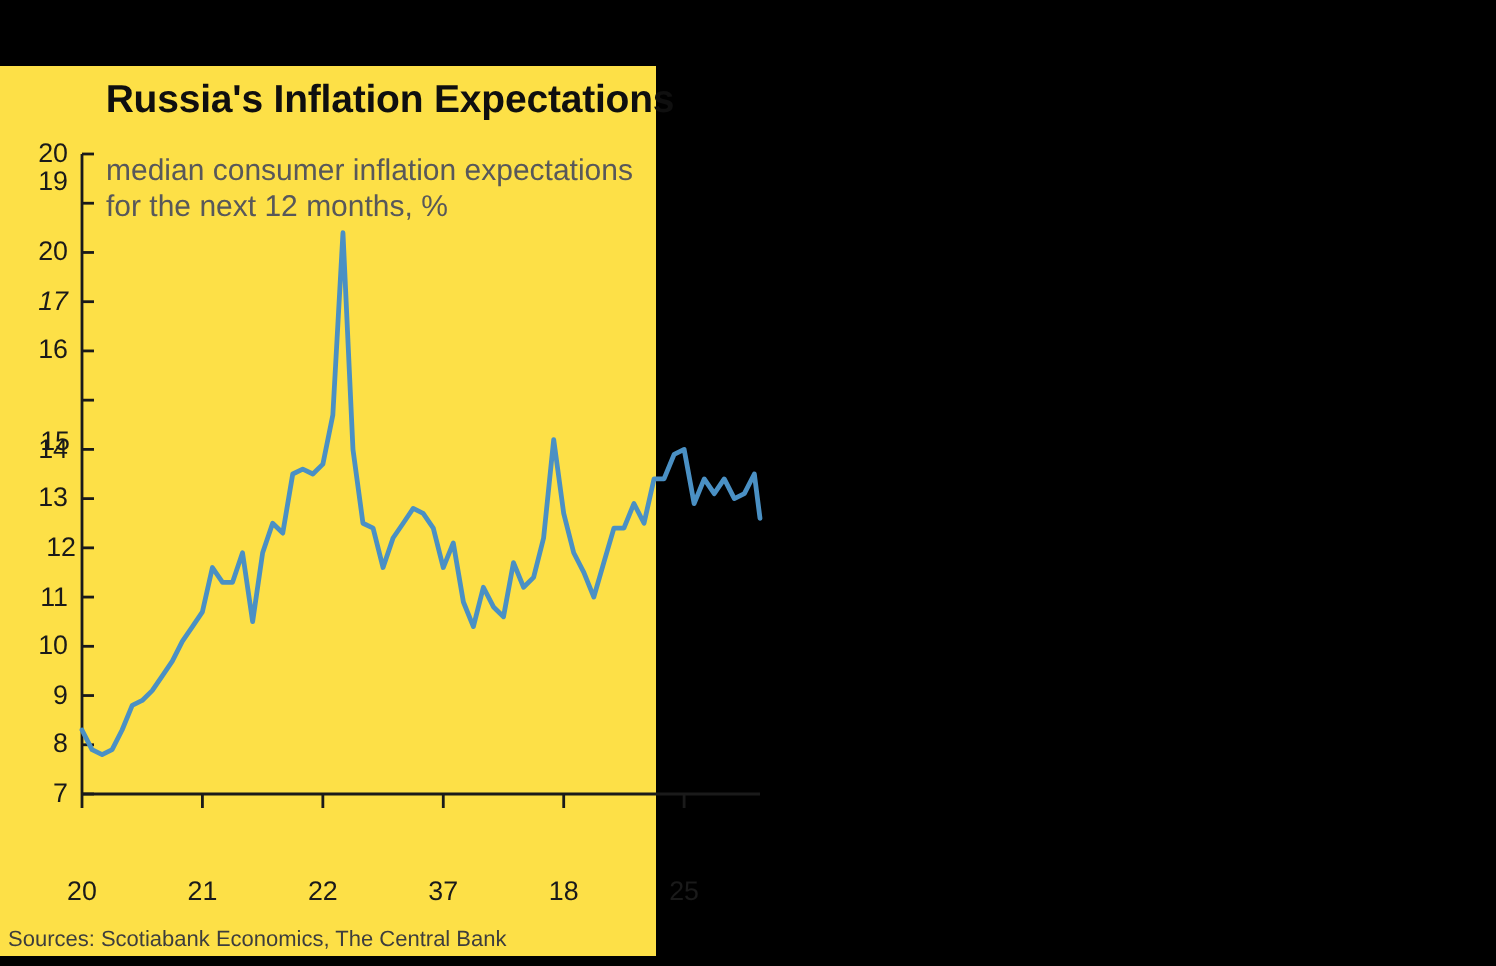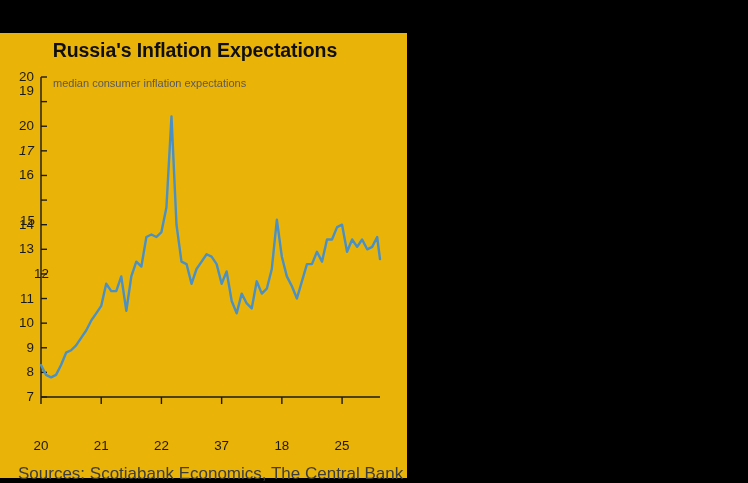--- a/index.html
+++ b/index.html
@@ -1,39 +1,40 @@
 <!DOCTYPE html>
 <html><head>
 <meta charset="utf-8">
 <style>
   html,body{margin:0;padding:0;background:#000;}
   body{width:748px;height:483px;overflow:hidden;font-family:"Liberation Sans",sans-serif;}
   #root{position:relative;width:748px;height:483px;background:#000;}
-  #panel{position:absolute;left:0;top:33px;width:407px;height:445px;background:#eab308;}
+  #panel{position:absolute;left:0;top:33px;width:328px;height:445px;background:#fde047;}
   #chart-title{position:absolute;left:0;top:6px;width:390px;text-align:center;
     font-size:19.5px;font-weight:bold;color:#0f0f0f;letter-spacing:-0.1px;white-space:nowrap;}
-  .subtitle-line{position:absolute;left:53px;font-size:11px;color:#58585a;white-space:nowrap;}
+  .subtitle-line{position:absolute;left:53px;font-size:15px;color:#58585a;white-space:nowrap;}
   #subtitle-1{top:44px;}
   #subtitle-2{top:62px;}
   #plot-svg{position:absolute;left:0;top:0;}
   .ytick-label{position:absolute;width:30px;text-align:right;font-size:13.4px;color:#1a1a1a;}
   .xtick-label{position:absolute;width:40px;text-align:center;font-size:13.4px;color:#1a1a1a;top:405px;}
-  .source-line{position:absolute;left:18px;font-size:17px;color:#3d3d3d;white-space:nowrap;}
+  .source-line{position:absolute;left:4px;font-size:11px;color:#3d3d3d;white-space:nowrap;}
   #source-1{top:431px;}
 </style>
 </head>
 <body>
 
 <div id="root">
 
   <div id="panel">
 
     <div id="chart-title">Russia's Inflation Expectations</div>
 
     <div class="subtitle-line" id="subtitle-1">median consumer inflation expectations</div>
+    <div class="subtitle-line" id="subtitle-2">for the next 12 months, %</div>
 
     <svg id="plot-svg" width="400" height="445">
       <g id="axis-group">
         <line x1="41" y1="44" x2="41" y2="364" stroke="#1a1a1a" stroke-width="1.4"></line>
         <line x1="41" y1="364" x2="380" y2="364" stroke="#1a1a1a" stroke-width="1.4"></line>
       </g>
       <g id="ytick-marks">
           <line x1="41" x2="47" y1="364" y2="364" stroke="#1a1a1a" stroke-width="1.4"></line>
           <line x1="41" x2="47" y1="339.38461538461536" y2="339.38461538461536" stroke="#1a1a1a" stroke-width="1.4"></line>
           <line x1="41" x2="47" y1="314.7692307692308" y2="314.7692307692308" stroke="#1a1a1a" stroke-width="1.4"></line>
@@ -59,21 +60,21 @@
         </g>
       <path id="data-line" fill="none" stroke="#4a90c4" stroke-width="2.4" stroke-linejoin="round" stroke-linecap="round" d="M41.00 332.00 L46.00 341.85 L51.06 344.31 L56.05 341.85 L61.05 332.00 L66.11 319.69 L71.11 317.23 L76.10 312.31 L81.16 304.92 L86.16 297.54 L91.16 287.69 L96.22 280.31 L101.21 272.92 L106.21 250.77 L111.27 258.15 L116.27 258.15 L121.26 243.38 L126.32 277.85 L131.32 243.38 L136.32 228.62 L141.38 233.54 L146.37 204.00 L151.37 201.54 L156.43 204.00 L161.43 199.08 L166.42 174.46 L171.48 83.38 L176.48 191.69 L181.48 228.62 L186.54 231.08 L191.53 250.77 L196.53 236.00 L201.59 228.62 L206.59 221.23 L211.58 223.69 L216.64 231.08 L221.64 250.77 L226.64 238.46 L231.70 268.00 L236.69 280.31 L241.69 260.62 L246.75 270.46 L251.75 275.38 L256.74 248.31 L261.80 260.62 L266.80 255.69 L271.80 236.00 L276.85 186.77 L281.85 223.69 L286.85 243.38 L291.91 253.23 L296.91 265.54 L301.90 248.31 L306.96 231.08 L311.96 231.08 L316.96 218.77 L322.01 228.62 L327.01 206.46 L332.01 206.46 L337.07 194.15 L342.07 191.69 L347.06 218.77 L352.12 206.46 L357.12 213.85 L362.12 206.46 L367.17 216.31 L372.17 213.85 L377.17 204.00 L380.00 226.15"></path>
     </svg>
 
     <div id="ytick-labels">
         <div class="ytick-label" style="left: 4px; top: 356px;">7</div>
         <div class="ytick-label" style="left: 4px; top: 331.385px;">8</div>
         <div class="ytick-label" style="left: 4px; top: 306.769px;">9</div>
         <div class="ytick-label" style="left: 4px; top: 282.154px;">10</div>
         <div class="ytick-label" style="left: 4px; top: 257.538px;">11</div>
-        <div class="ytick-label" style="left: 19px; top: 232.923px;">12</div>
+        <div class="ytick-label" style="left: 8px; top: 232.923px;">12</div>
         <div class="ytick-label" style="left: 4px; top: 208.308px;">13</div>
         <div class="ytick-label" style="left: 4px; top: 183.692px;">14</div>
         <div class="ytick-label" style="left: 5px; top: 159.077px; margin-top: 21px;">15</div>
         <div class="ytick-label" style="left: 4px; top: 134.462px;">16</div>
         <div class="ytick-label" style="left: 4px; top: 109.846px; font-style: italic;">17</div>
         <div class="ytick-label" style="left: 4px; top: 85.2308px;">20</div>
         <div class="ytick-label" style="left: 4px; top: 50px;">19</div>
         <div class="ytick-label" style="left: 4px; top: 36px;">20</div>
       </div>
     <div id="xtick-labels">

